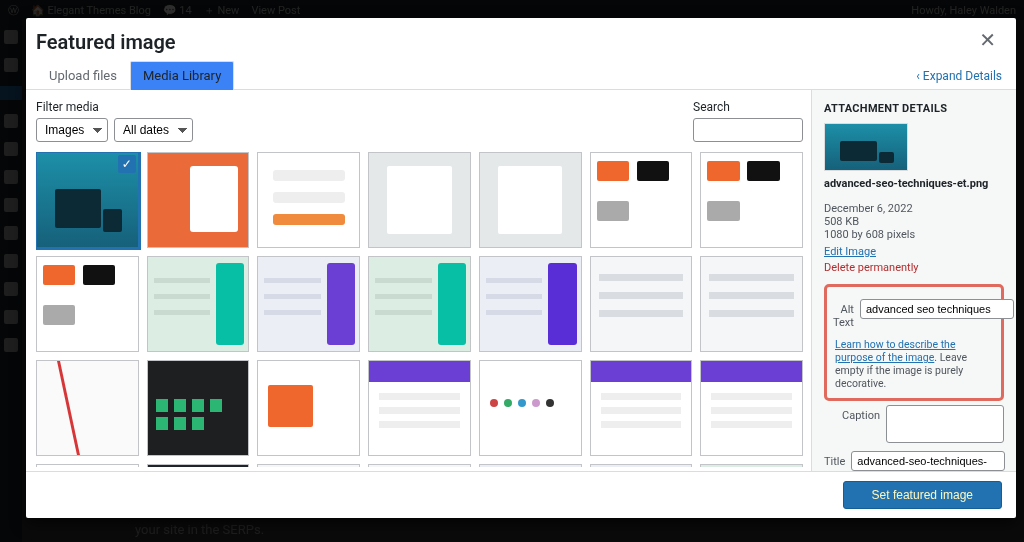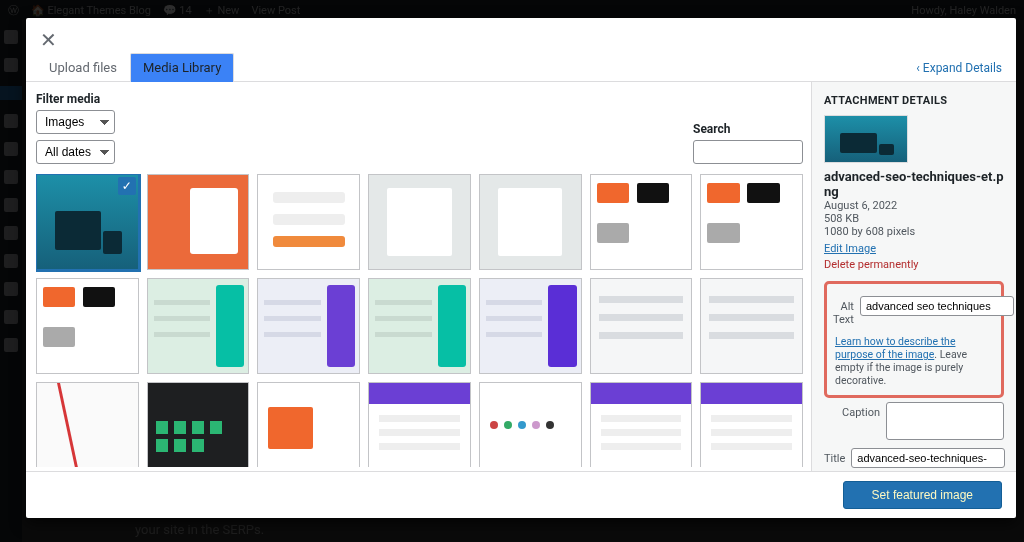--- a/index.html
+++ b/index.html
@@ -55,23 +55,23 @@
   .tab.active { border-color: #dcdcde; background: #3b82f6; color: #1d2327; border-radius: 2px 2px 0 0; }
   .expand-link { font-size: 12px; color: #2271b1; cursor: pointer; padding-bottom: 6px; }
   .expand-link::before { content: "‹ "; }
 
   .modal-body { flex: 1; display: flex; min-height: 0; }
 
   .media-pane {
     flex: 1; padding: 10px 8px 4px 10px; display: flex; flex-direction: column; min-width: 0;
   }
   .filter-row { display: flex; justify-content: space-between; align-items: flex-end; gap: 12px; }
-  .filter-left label, .filter-right label { font-size: 12px; font-weight: 700; display: block; margin-bottom: 4px; }
+  .filter-left label, .filter-right label { font-size: 12px; font-weight: 400; display: block; margin-bottom: 4px; }
   .filter-left { display: flex; flex-direction: column; }
-  .selects { display: flex; gap: 6px; flex-direction: column; }
+  .selects { display: flex; gap: 6px; }
   select {
     font-size: 12px; padding: 3px 22px 3px 8px; border: 1px solid #8c8f94; border-radius: 3px;
     background: #fff; appearance: none; height: 24px;
     background-image: linear-gradient(45deg, transparent 48%, #555 48%), linear-gradient(-45deg, transparent 48%, #555 48%);
     background-position: right 9px top 9px, right 5px top 9px; background-size: 5px 5px; background-repeat: no-repeat;
   }
   .search-box input {
     width: 110px; height: 24px; border: 1px solid #8c8f94; border-radius: 3px; padding: 2px 6px; font-size: 12px;
   }
 
@@ -131,21 +131,21 @@
   
   .details {
     width: 205px; border-left: 1px solid #dcdcde; background: #f6f7f7;
     padding: 12px 12px 8px 12px; font-size: 11px; overflow: hidden;
   }
   .details h3 { font-size: 11px; font-weight: 700; letter-spacing: .3px; margin-bottom: 8px; }
   .det-thumb {
     width: 84px; height: 48px; margin-bottom: 6px; position: relative; overflow: hidden; border: 1px solid #dcdcde;
   }
   .det-thumb .mini { position: absolute; inset: 0; }
-  .det-filename { font-weight: 700; font-size: 13px; margin-bottom: 0; word-break: break-all; }
+  .det-filename { font-weight: 700; font-size: 11px; margin-bottom: 12px; word-break: break-all; }
   .det-line { color: #50575e; font-size: 11px; }
   .link-blue { color: #2271b1; cursor: pointer; display: inline-block; margin-top: 4px; text-decoration: underline;}
   .link-red { color: #b32d2e; cursor: pointer; display: inline-block; margin-top: 3px; }
 
   .highlight-zone {
     margin-top: 10px; border: 3px solid #e06a5e; border-radius: 5px;
     padding: 8px 6px 8px 6px;
   }
   .field-row { display: flex; gap: 6px; margin: 4px 0; align-items: flex-start; }
   .field-row label { width: 56px; text-align: right; font-size: 11px; color: #50575e; padding-top: 4px; }
@@ -192,20 +192,21 @@
   <i></i>
   <i></i>
   <i></i>
 </div>
 <div class="behind-text">your site in the SERPs.</div>
 
 <div class="modal-backdrop"></div>
 
 <div class="modal">
   <div class="modal-header">
+    <div class="modal-title">Featured image</div>
     <div class="modal-close">✕</div>
   </div>
 
   <div class="tab-row">
     <div class="tabs">
       <div class="tab">Upload files</div>
       <div class="tab active">Media Library</div>
     </div>
     <div class="expand-link">Expand Details</div>
   </div>
@@ -320,21 +321,21 @@
           </div>
       </div>
     </div>
 
     <div class="details">
       <h3>ATTACHMENT DETAILS</h3>
       <div class="det-thumb">
           <div class="mini teal"></div>
         </div>
       <div class="det-filename">advanced-seo-techniques-et.png</div>
-      <div class="det-line">August 6, 2022</div>
+      <div class="det-line">December 6, 2022</div>
       <div class="det-line">508 KB</div>
       <div class="det-line">1080 by 608 pixels</div>
       <span class="link-blue">Edit Image</span><br>
       <span class="link-red">Delete permanently</span>
 
       <div class="highlight-zone">
         <div class="field-row">
           <label>Alt Text</label>
           <input type="text" value="advanced seo techniques" style="">
         </div>

